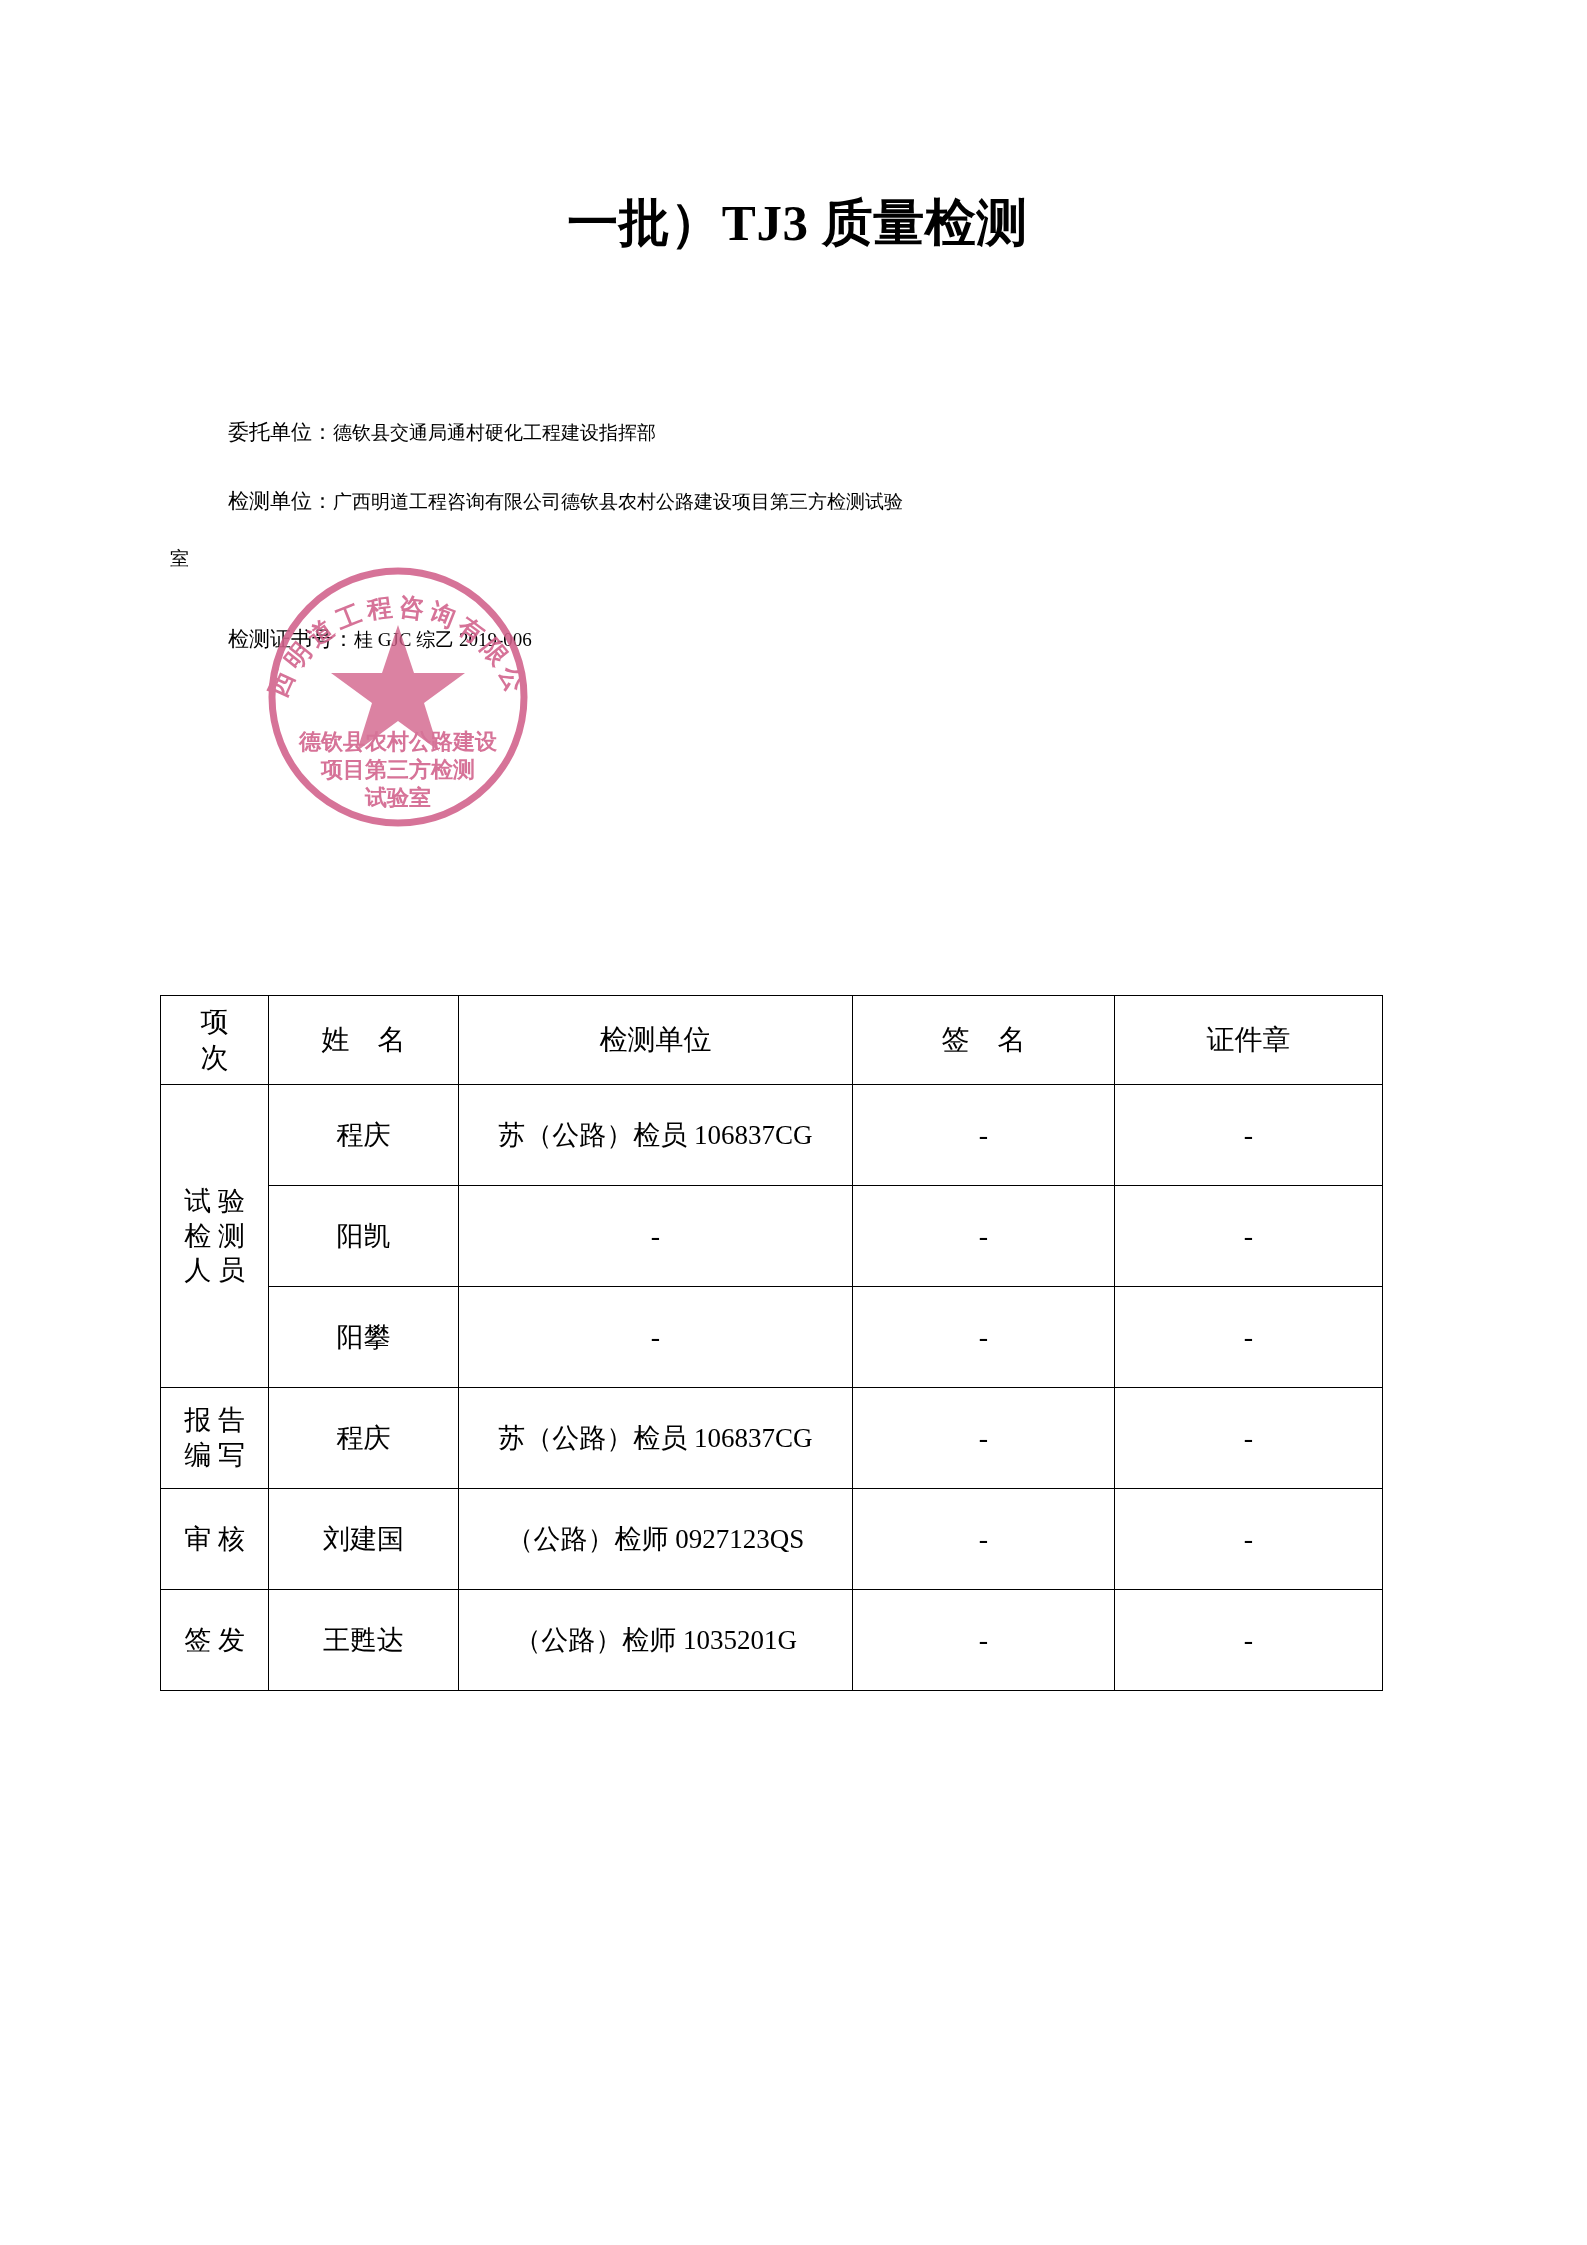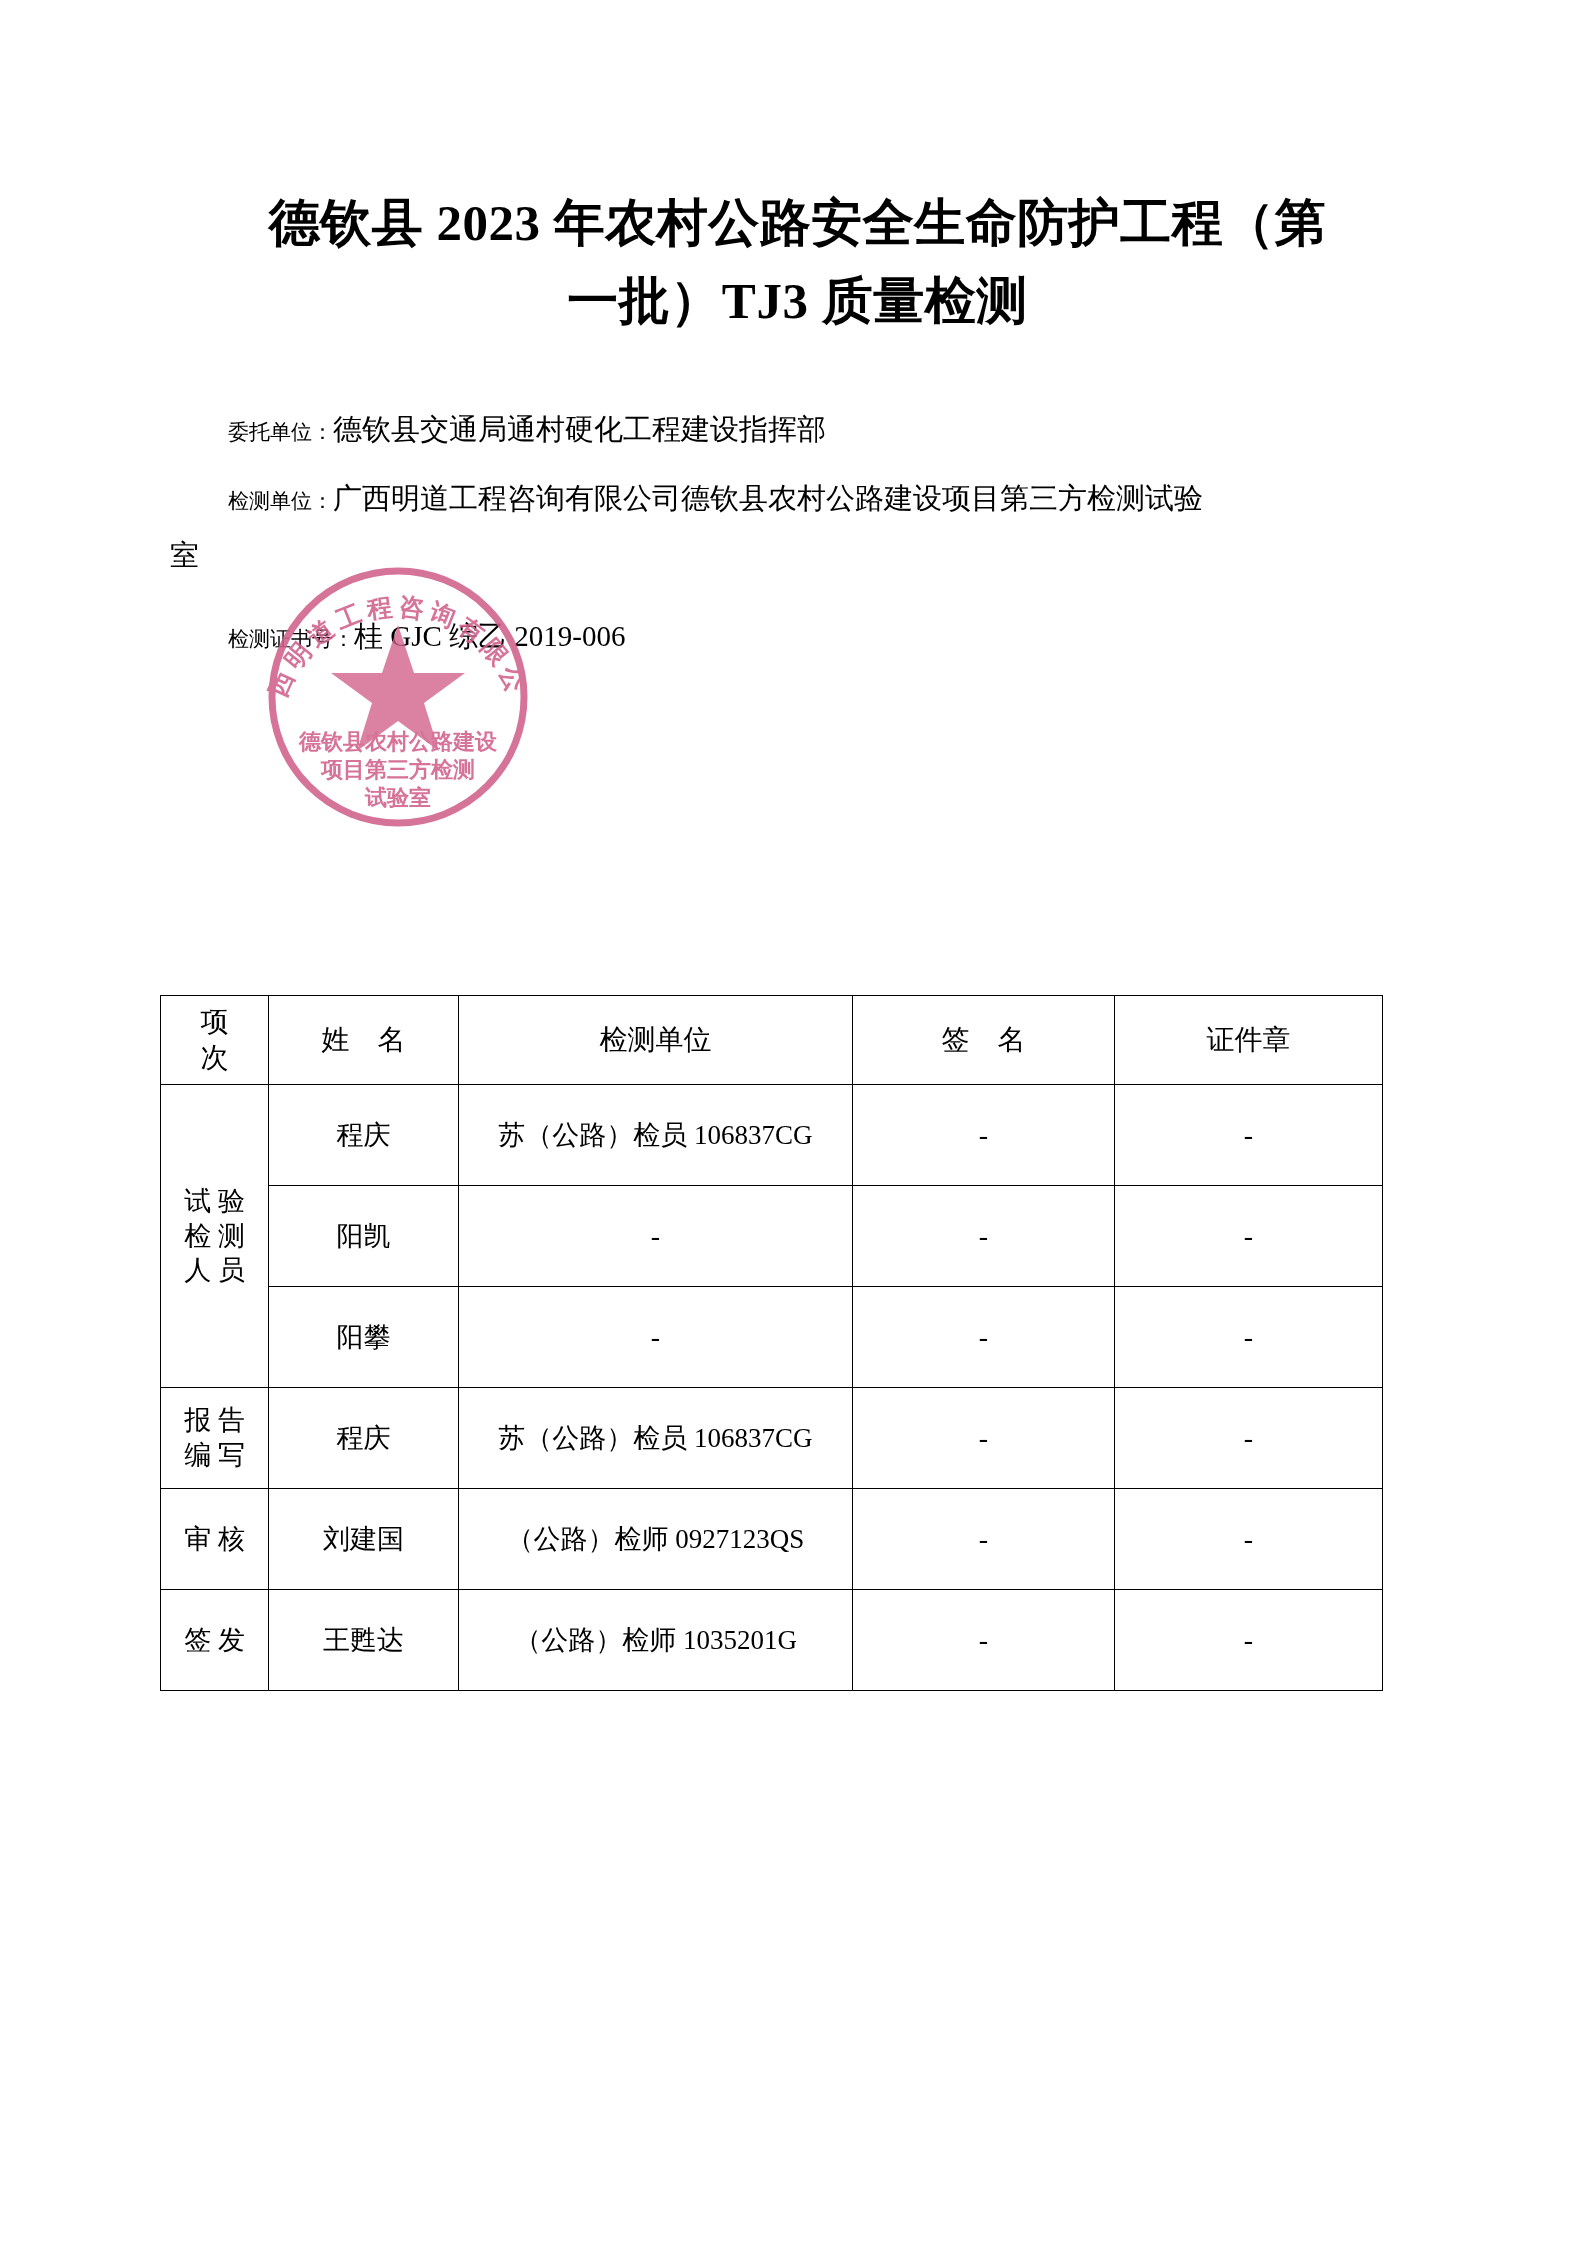--- a/index.html
+++ b/index.html
@@ -59,21 +59,21 @@
   .info-line.l2 { margin-top: 56px; }
   .info-line.l3 { margin-top: 40px; }
   .info-line.l3b { margin-top: 28px; text-indent: 0px; }
   .info-line.l4 { margin-top: 28px; }
   .info-line.l5 { margin-top: 52px; }
 
   .lbl {
     font-size: 21px;
   }
   .val {
-    font-size: 29px;
+    font-size: 19px;
   }
 
   
   .seal {
     position: absolute;
     left: 254px;
     top: 553px;
     width: 288px;
     height: 288px;
     pointer-events: none;
@@ -128,21 +128,20 @@
     font-size: 29px;
     text-indent: 22px;
   }
 </style>
 </head>
 <body>
 
 <div class="page">
 
   <div class="doc-title">
-    <span class="ln">德钦县 2023 年农村公路安全生命防护工程（第</span>
     <span class="ln">一批）TJ3 质量检测</span>
   </div>
 
   <div class="seal">
     <svg viewBox="0 0 288 288" width="288" height="288" aria-hidden="true">
       <defs>
         <path id="sealArcTop" d="M 30 150 A 118 118 0 0 1 258 150"></path>
         <path id="sealArcBot" d="M 44 178 A 112 112 0 0 0 244 178"></path>
       </defs>
       <circle cx="144" cy="144" r="126" fill="none" stroke="#d1608a" stroke-width="7"></circle>

